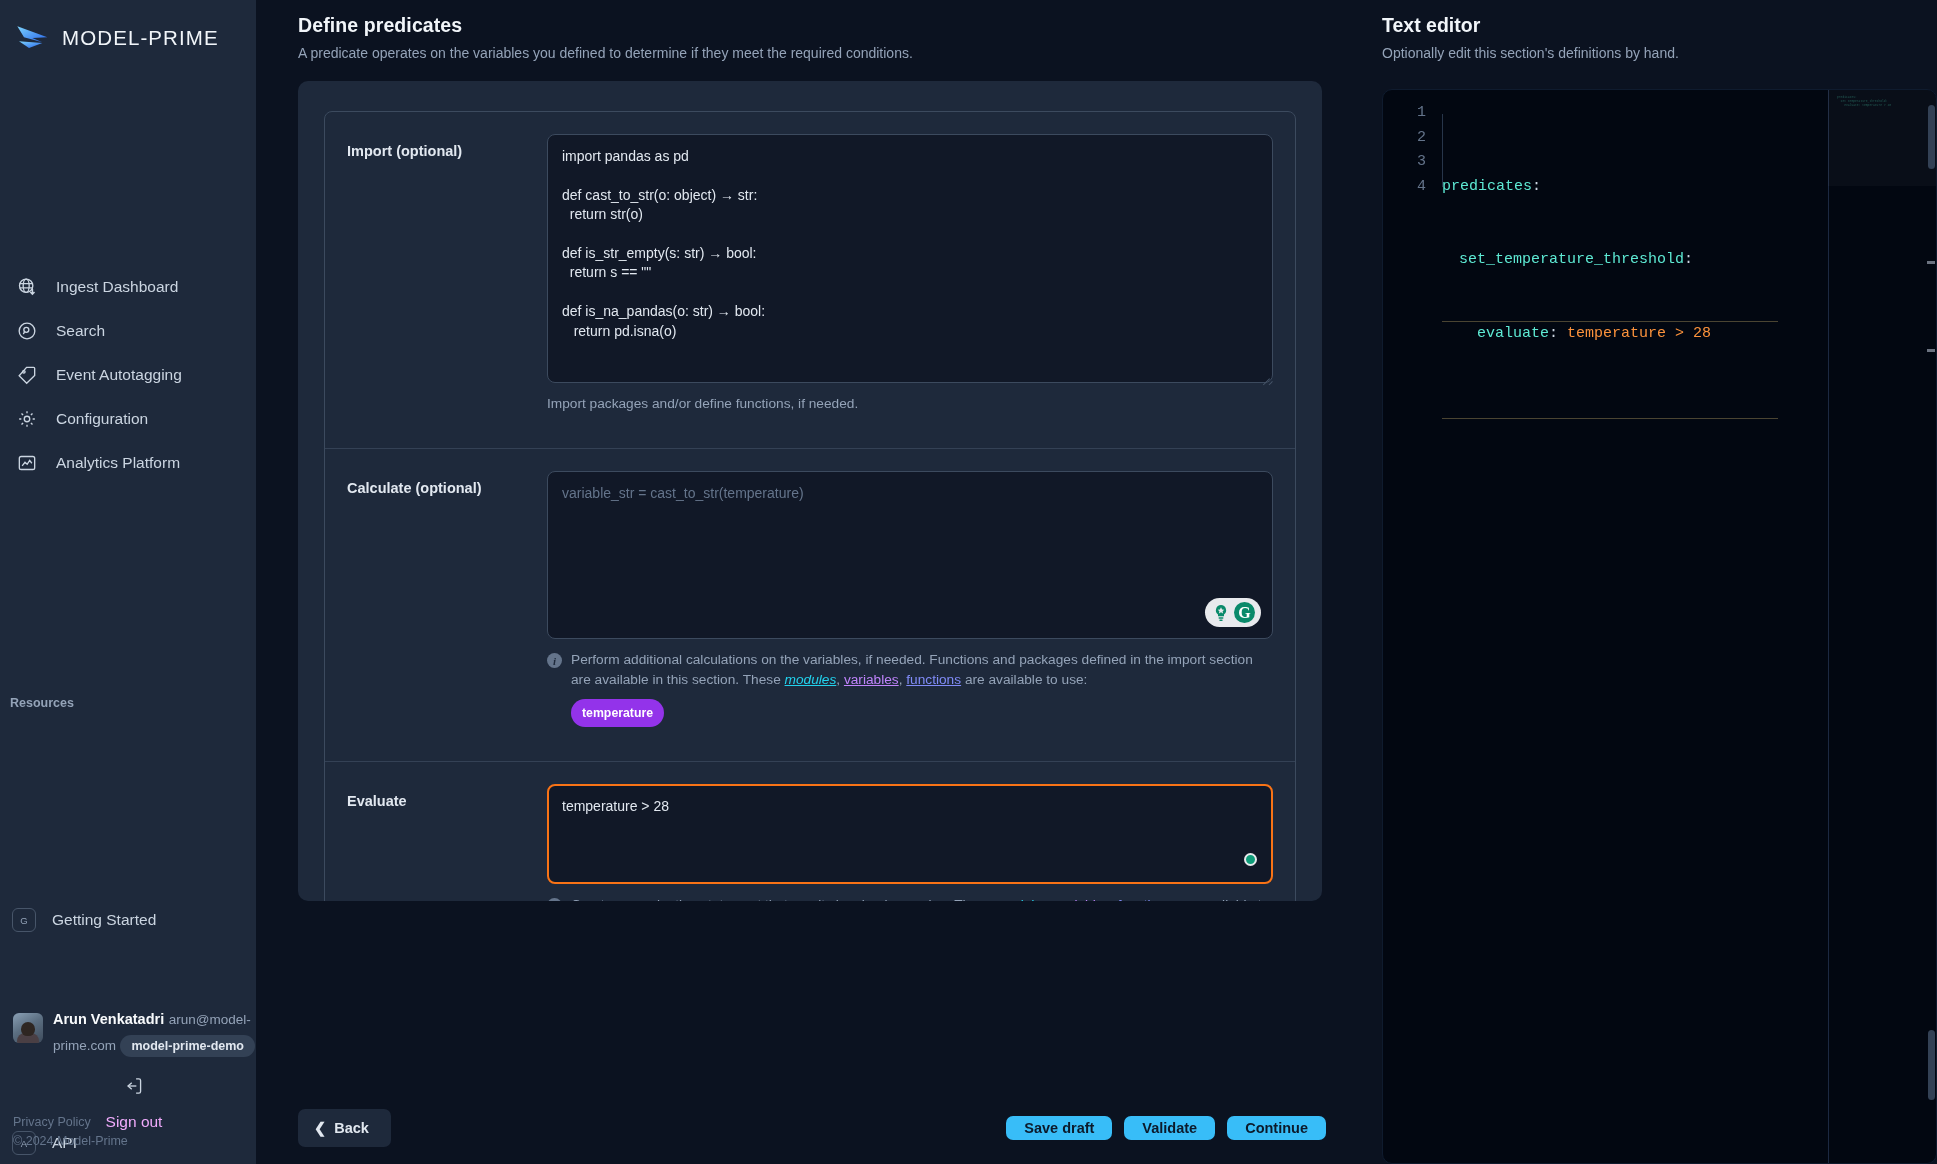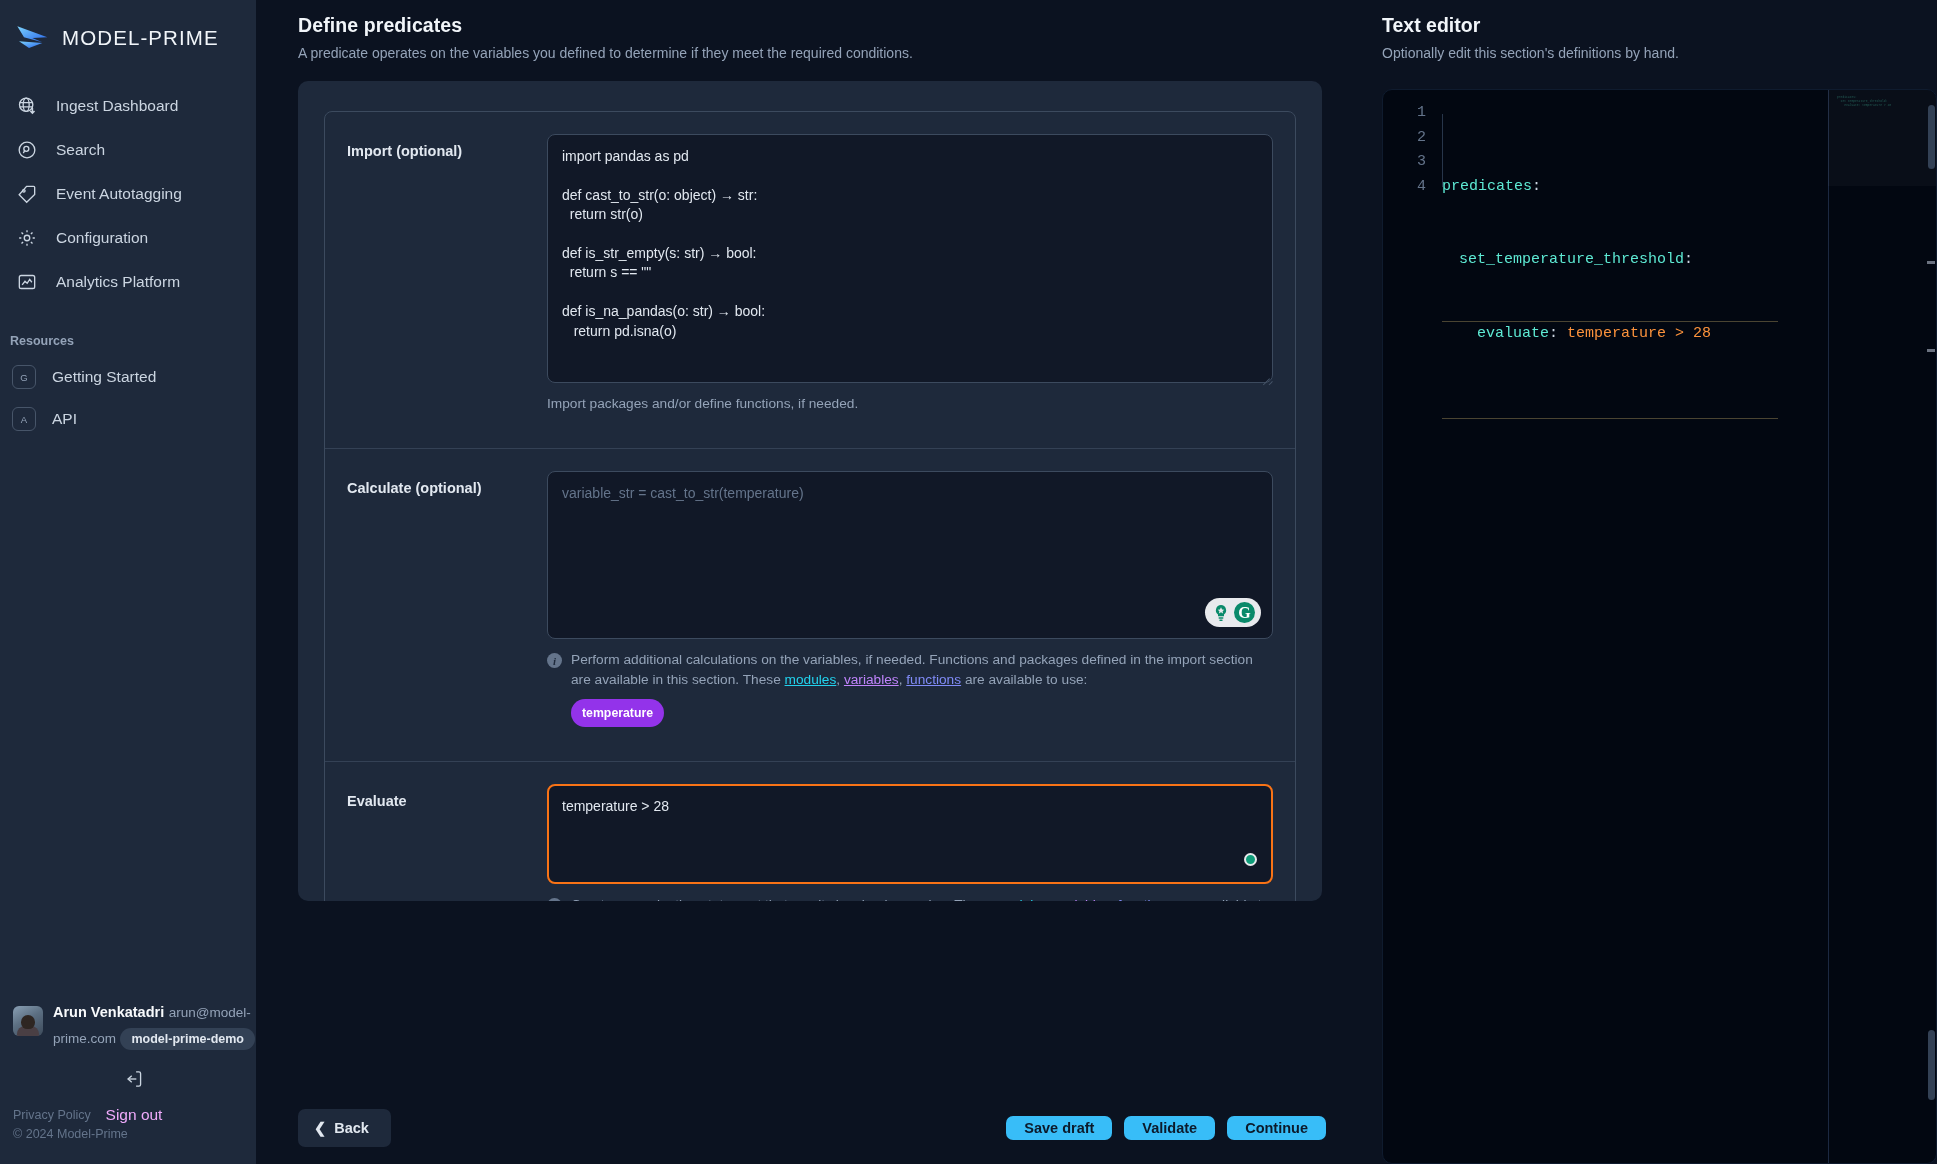--- a/index.html
+++ b/index.html
@@ -11,20 +11,21 @@
   }
   .app { display: flex; width: 1937px; height: 1164px; }
 
   
   .sidebar {
     width: 256px; height: 1164px;
     background: #1e293b;
     display: flex; flex-direction: column;
     flex-shrink: 0;
     position: relative;
+    justify-content: space-between;
   }
   .logo-row {
     display: flex; align-items: center;
     padding: 14px 0 0 14px; gap: 8px;
     height: 62px;
   }
   .logo-mark { width: 40px; height: 30px; flex-shrink: 0; }
   .logo-word {
     font-size: 20.5px; letter-spacing: 1.1px;
     color: #f1f5f9; font-weight: 400;
@@ -48,21 +49,21 @@
     display: flex; align-items: center; gap: 16px;
     height: 42px; padding-left: 12px;
     color: #cbd5e1; font-size: 15.5px; cursor: pointer;
   }
   .res-key {
     width: 24px; height: 24px; border: 1px solid #475569;
     border-radius: 6px; display: flex; align-items: center; justify-content: center;
     font-size: 9.5px; color: #94a3b8; flex-shrink: 0;
   }
 
-  .side-bottom { position: absolute; left: 0; bottom: 12px; width: 256px; padding-bottom: 8px; }
+  .side-bottom { position: absolute; left: 0; bottom: 5px; width: 256px; padding-bottom: 8px; }
   .user-row { display: flex; align-items: flex-start; gap: 10px; padding: 0 0 0 13px; }
   .avatar {
     width: 30px; height: 30px; border-radius: 6px; flex-shrink: 0;
     background: linear-gradient(150deg,#8aa0b5 0%,#5c6f82 45%,#3d4a5a 100%);
     position: relative; overflow: hidden; margin-top: 3px;
   }
   .avatar::after {
     content:''; position:absolute; left:8px; top:9px; width:14px; height:14px;
     border-radius:50% 50% 45% 45%; background:#2e2622;
   }
@@ -167,21 +168,21 @@
   }
   .helper-flex { display: flex; gap: 9px; align-items: flex-start; }
   .info-ico {
     width: 15px; height: 15px; border-radius: 50%;
     background: #64748b; color: #1e293b;
     font-size: 11px; font-weight: bold; font-style: italic;
     display: flex; align-items: center; justify-content: center;
     flex-shrink: 0; margin-top: 3px;
     font-family: "Liberation Serif", serif;
   }
-  .lk-mod { color: #22d3ee; }
+  .lk-mod { color: #22d3ee; font-style: italic; }
   .lk-var { color: #c084fc; }
   .lk-fun { color: #818cf8; }
   .chips { margin-top: 9px; }
   .chip {
     display: inline-block;
     background: #9333ea; color: #fff;
     font-size: 12.3px; font-weight: bold;
     padding: 4px 11px; border-radius: 20px;
   }
   .grammarly {

